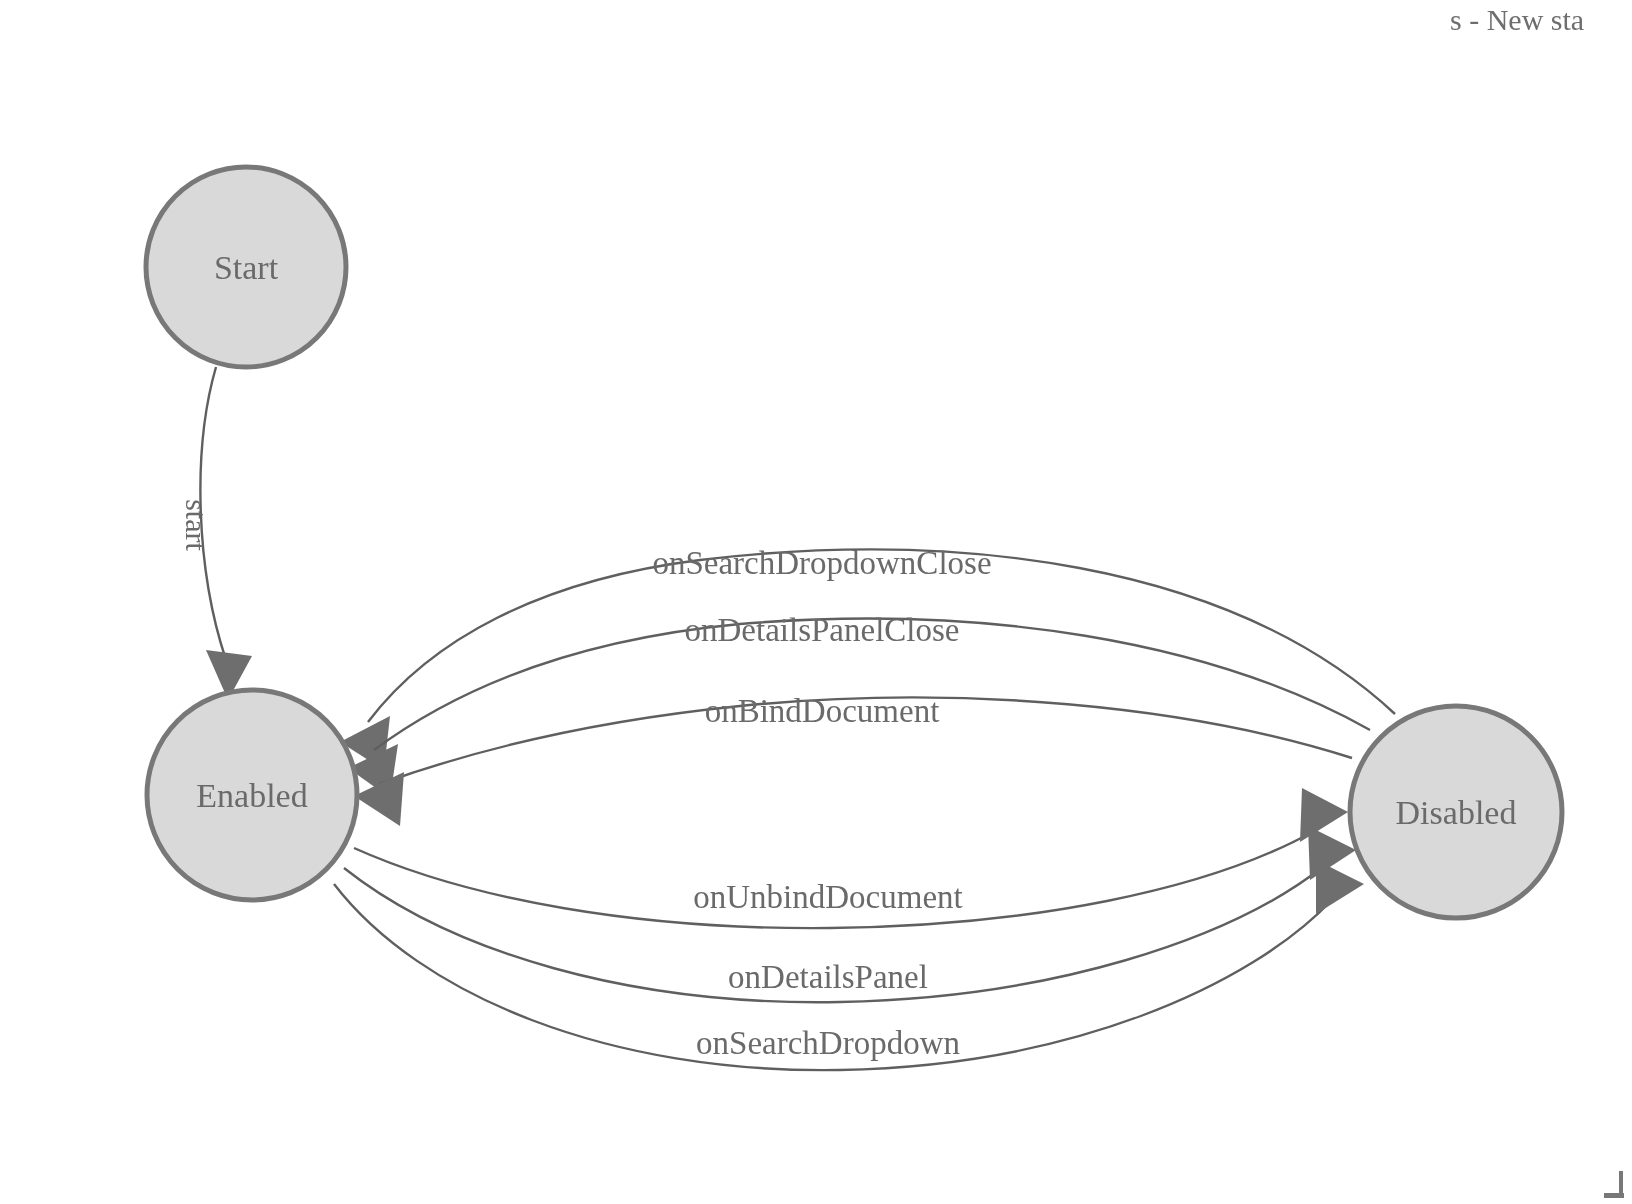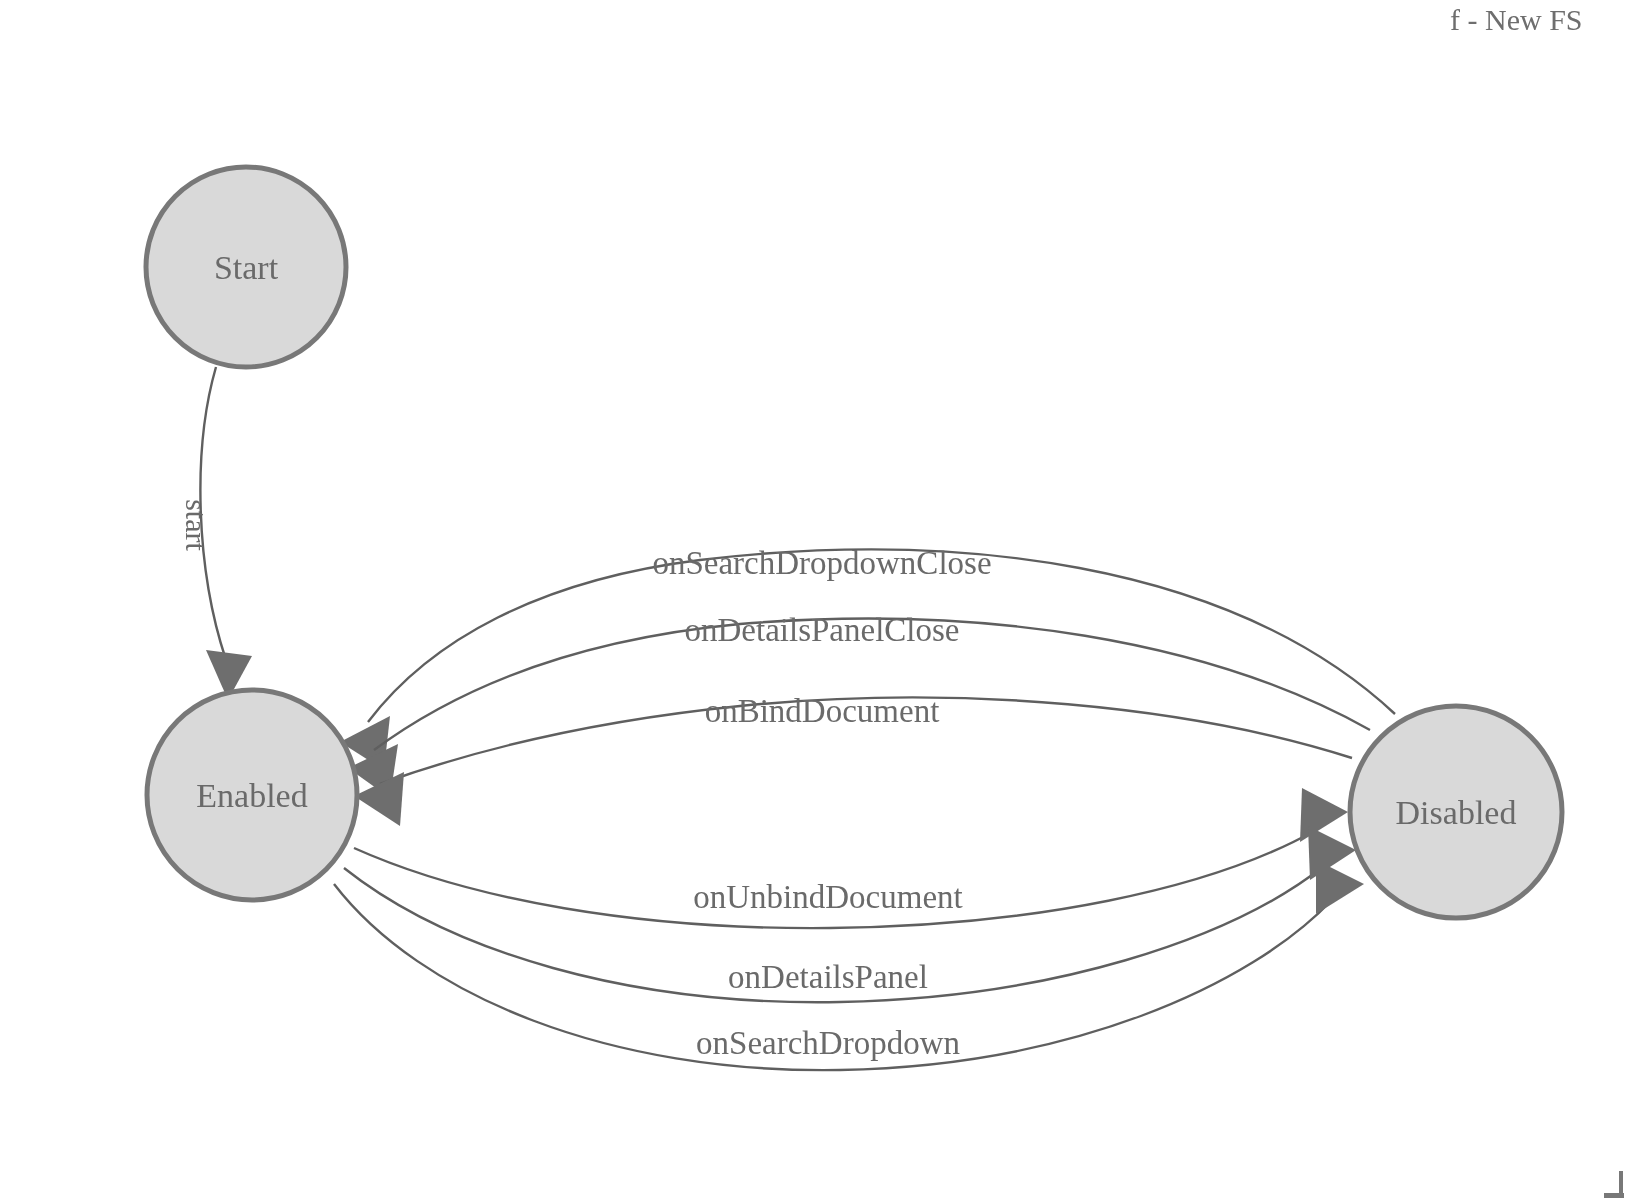--- a/index.html
+++ b/index.html
@@ -148,17 +148,17 @@
 
   <text class="edge-label" x="828" y="897" text-anchor="middle" dominant-baseline="central">onUnbindDocument</text>
 
   <text class="edge-label" x="828" y="977" text-anchor="middle" dominant-baseline="central">onDetailsPanel</text>
 
   <text class="edge-label" x="828" y="1043" text-anchor="middle" dominant-baseline="central">onSearchDropdown</text>
 
 </svg>
 
 <div class="help-overlay">
-  <div class="help-line">f - New FS</div>
+  <div class="help-line">s - New sta</div>
 </div>
 
 <div class="scroll-corner-v"></div>
 <div class="scroll-corner-h"></div>
 
 </body></html>

